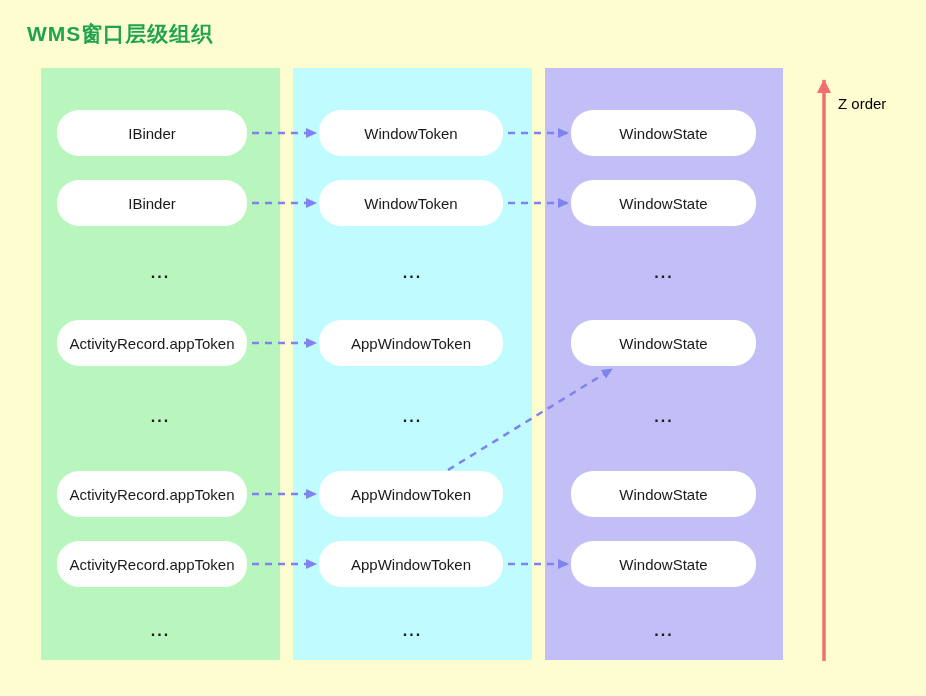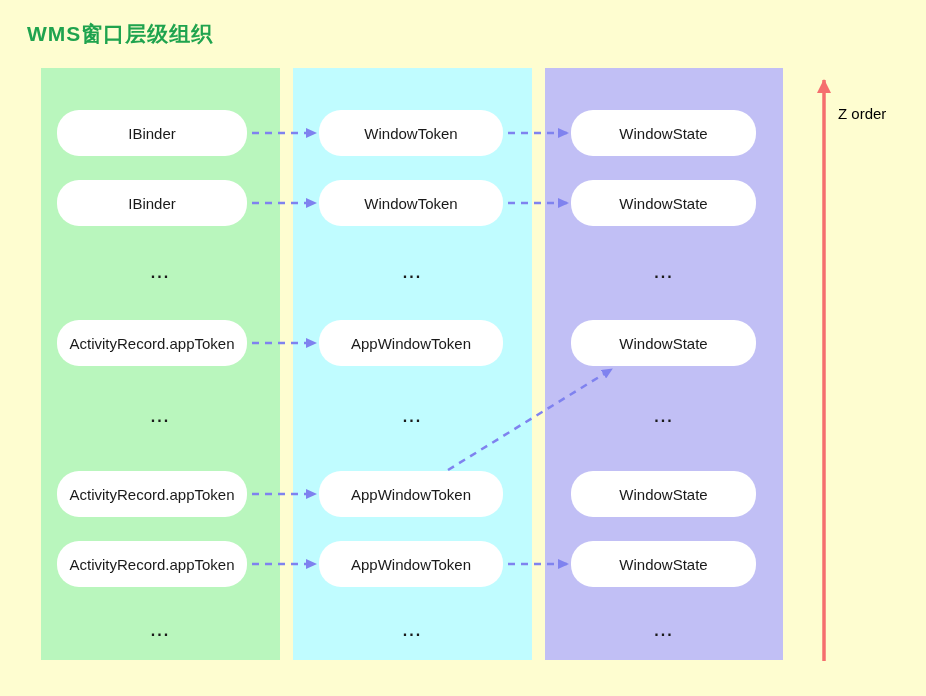--- a/index.html
+++ b/index.html
@@ -33,21 +33,21 @@
     position:absolute; height:24px; line-height:24px;
     text-align:center;
     font-size:16px; font-weight:600; letter-spacing:2px;
     color:var(--node-text, #1a1a1a);
   }
   .overlay {
     position:absolute; left:0; top:0; width:926px; height:696px;
     pointer-events:none;
   }
   .zlabel {
-    position:absolute; left:838px; top:105px;
+    position:absolute; left:838px; top:95px;
     font-size:15px; color:#000;
   }
   #nodes { position:absolute; left:0; top:0; width:100%; height:100%; }
 </style>
 </head>
 <body>
 
 <div class="canvas" style="--bg: #FEFDD0; --title-color: #1FA34E; --node-bg: #FFFFFF; --node-text: #1A1A1A;">
   <div class="title">WMS窗口层级组织</div>
 

